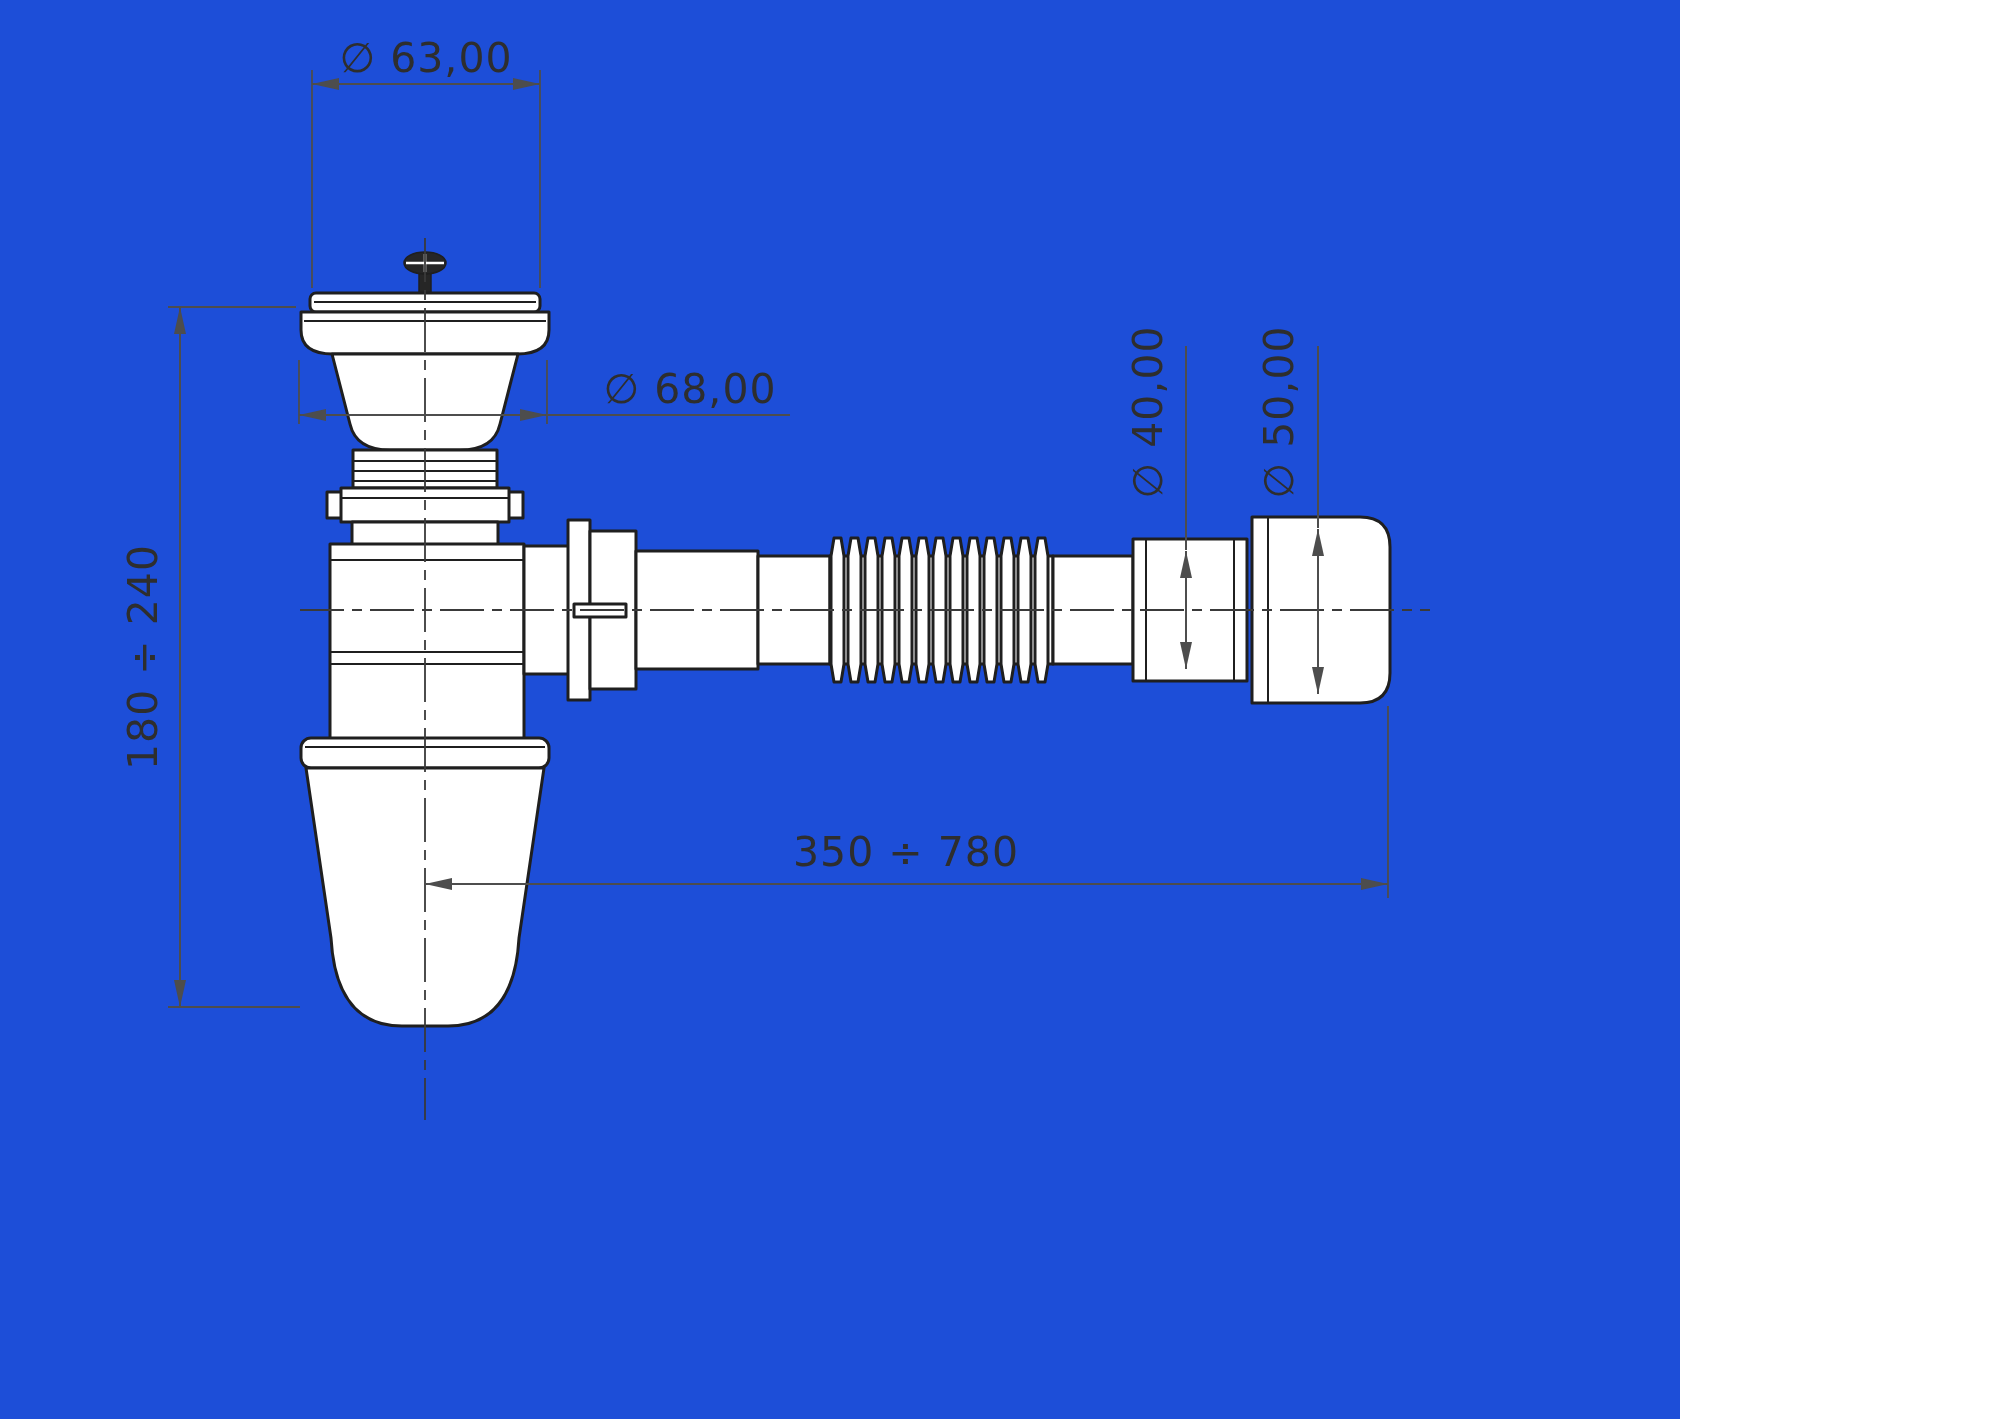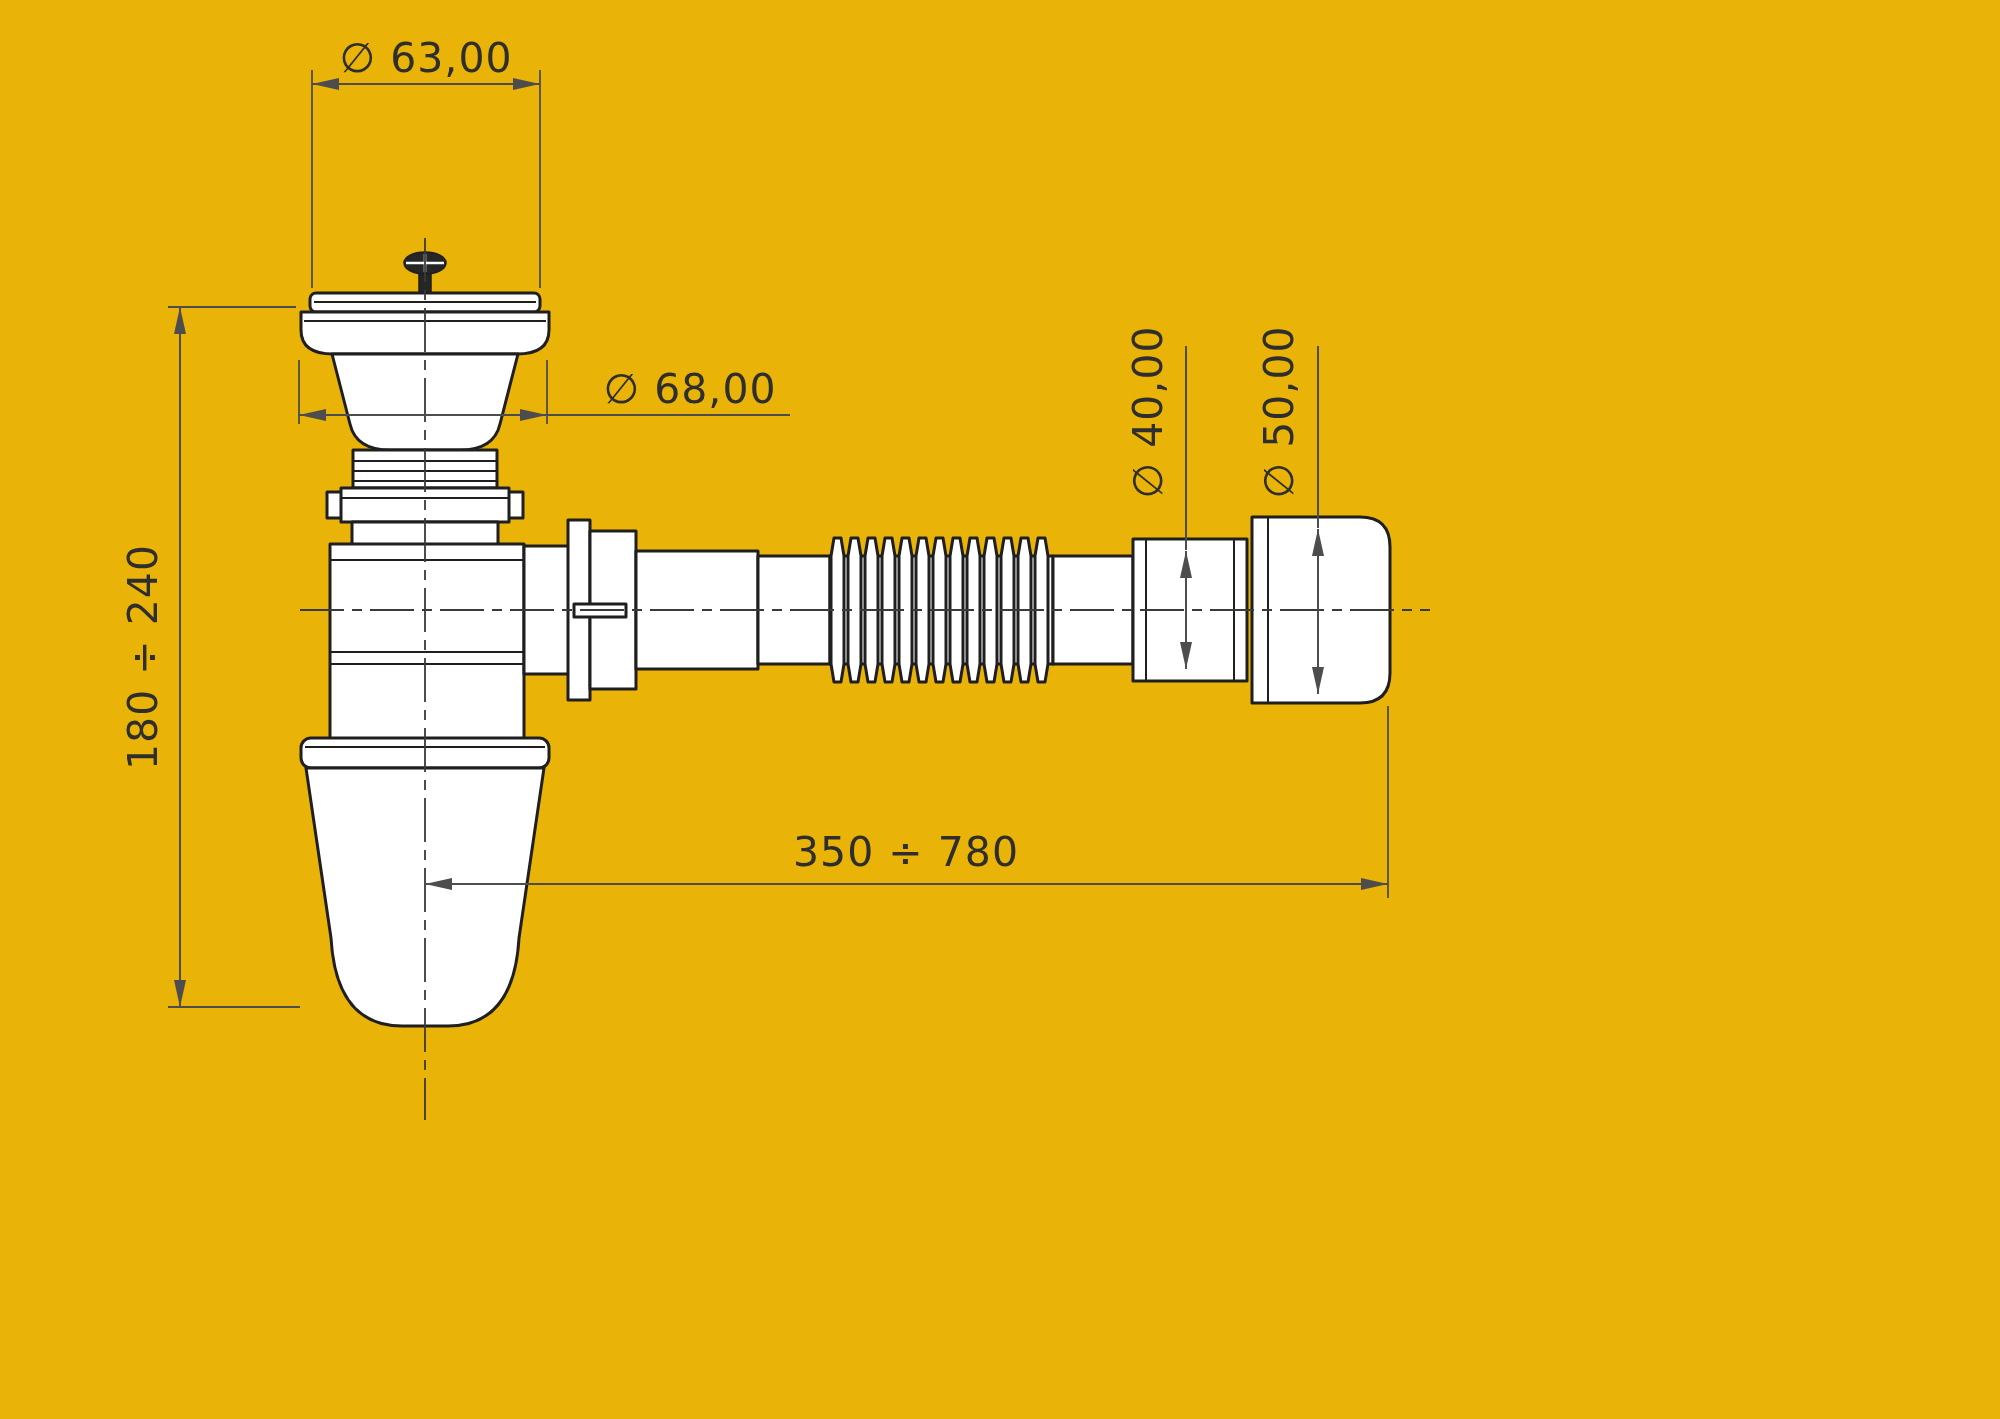--- a/index.html
+++ b/index.html
@@ -1,23 +1,23 @@
 <!DOCTYPE html>
 <html><head>
 <meta charset="utf-8">
 <style>
   html, body {
     margin: 0;
     padding: 0;
     background: #ffffff;
   }
   .stage {
-    width: 2000px;
+    width: 1680px;
     height: 1419px;
-    background: #eab308;
+    background: #1d4ed8;
     position: relative;
     overflow: hidden;
   }
   svg { display: block; }
 
   .outline {
     fill: #ffffff;
     stroke: #1f1f1f;
     stroke-width: 3;
     stroke-linejoin: round;

